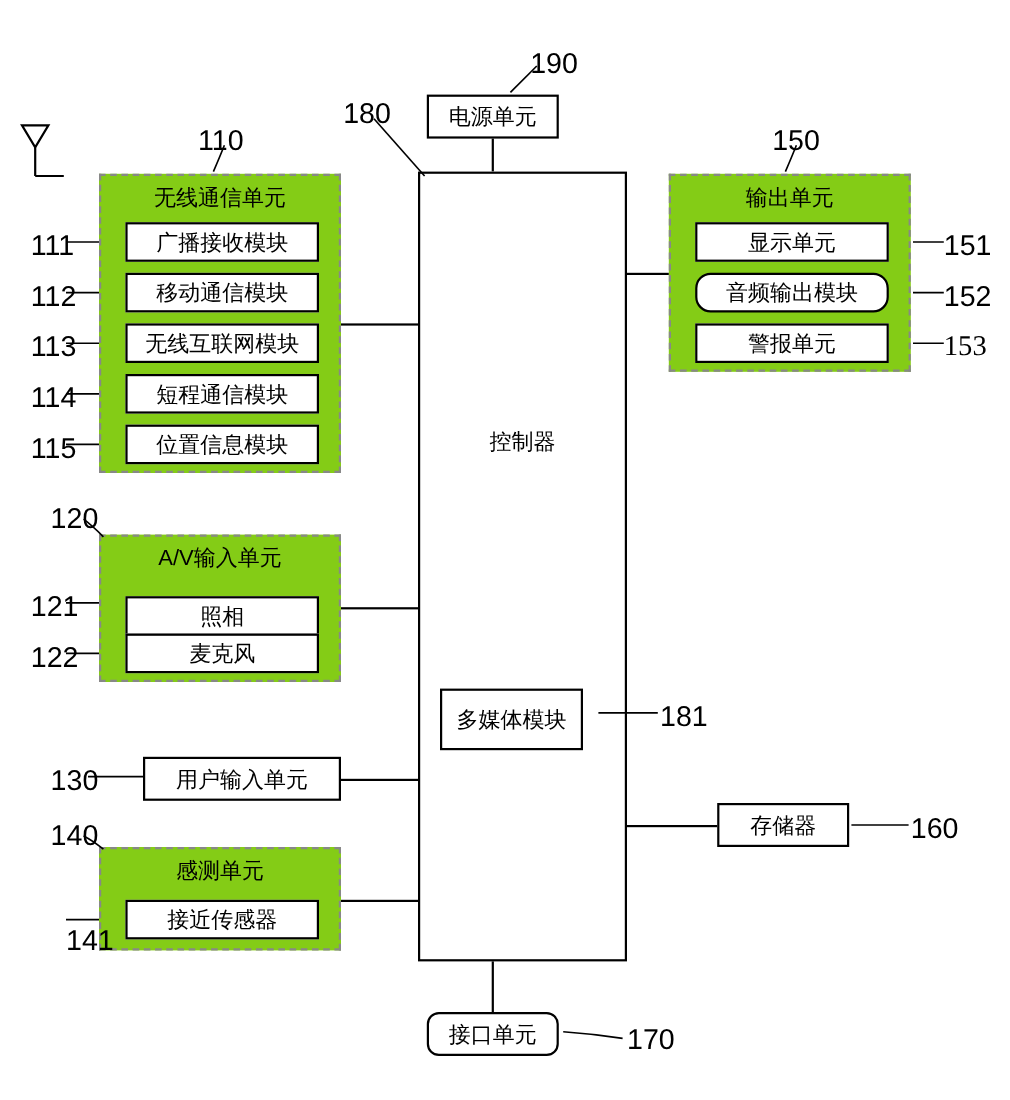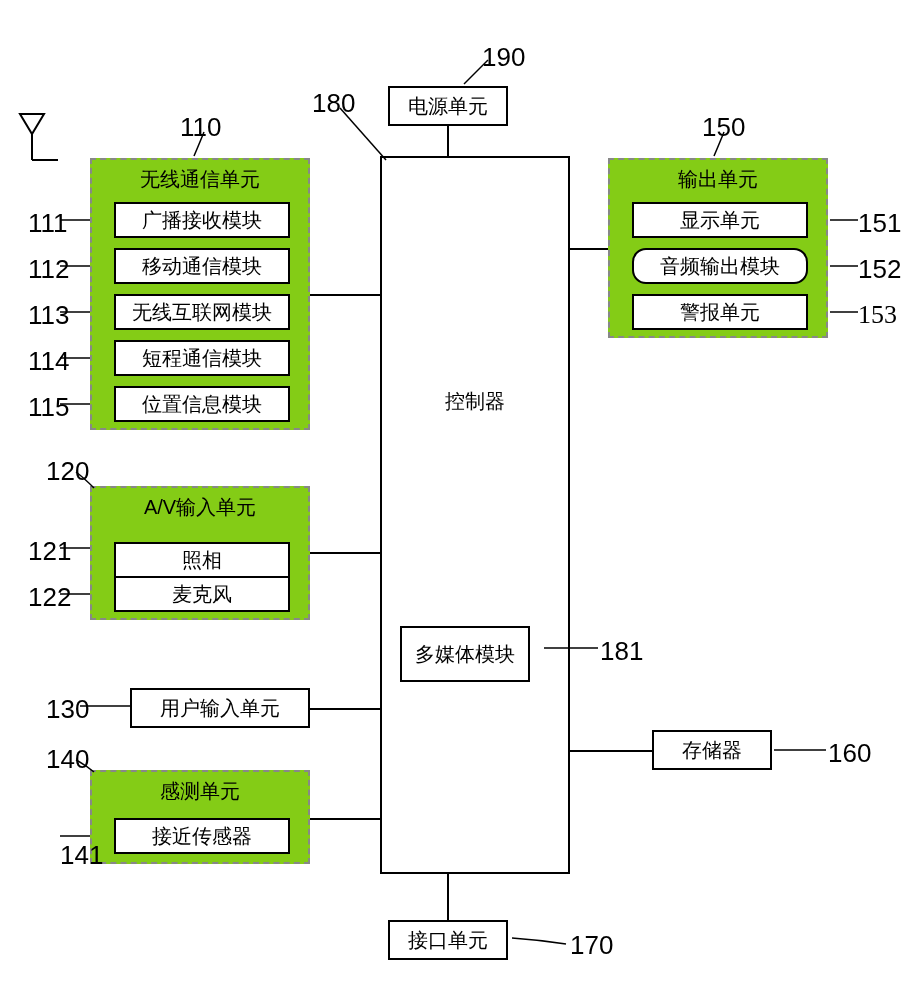--- a/index.html
+++ b/index.html
@@ -216,20 +216,20 @@
 
 <div class="box" style="left:652px; top:730px; width:120px; height:40px;">
   <span>存储器</span>
 </div>
 <div class="ref" style="left:828px; top:738px;">160</div>
 <svg class="lead" style="left:772px; top:746px;" width="56" height="8">
     <path d="M2 4 L54 4" fill="none" stroke="#000" stroke-width="1.5"></path>
   </svg>
 <div class="line h" style="left:570px; top:750px; width:82px;"></div>
 
-<div class="box" style="left:388px; top:920px; width:120px; height:40px;">
+<div class="box" style="left:388px; top:920px; width:120px; height:40px;border-radius:11px;">
   <span>接口单元</span>
 </div>
 <div class="line v" style="left:447px; top:874px; height:46px;"></div>
 <div class="ref" style="left:570px; top:930px;">170</div>
 <svg class="lead" style="left:510px; top:934px;" width="60" height="14">
   <path d="M2 4 Q30 6 56 10" fill="none" stroke="#000" stroke-width="1.5"></path>
 </svg>
 
 </body></html>

